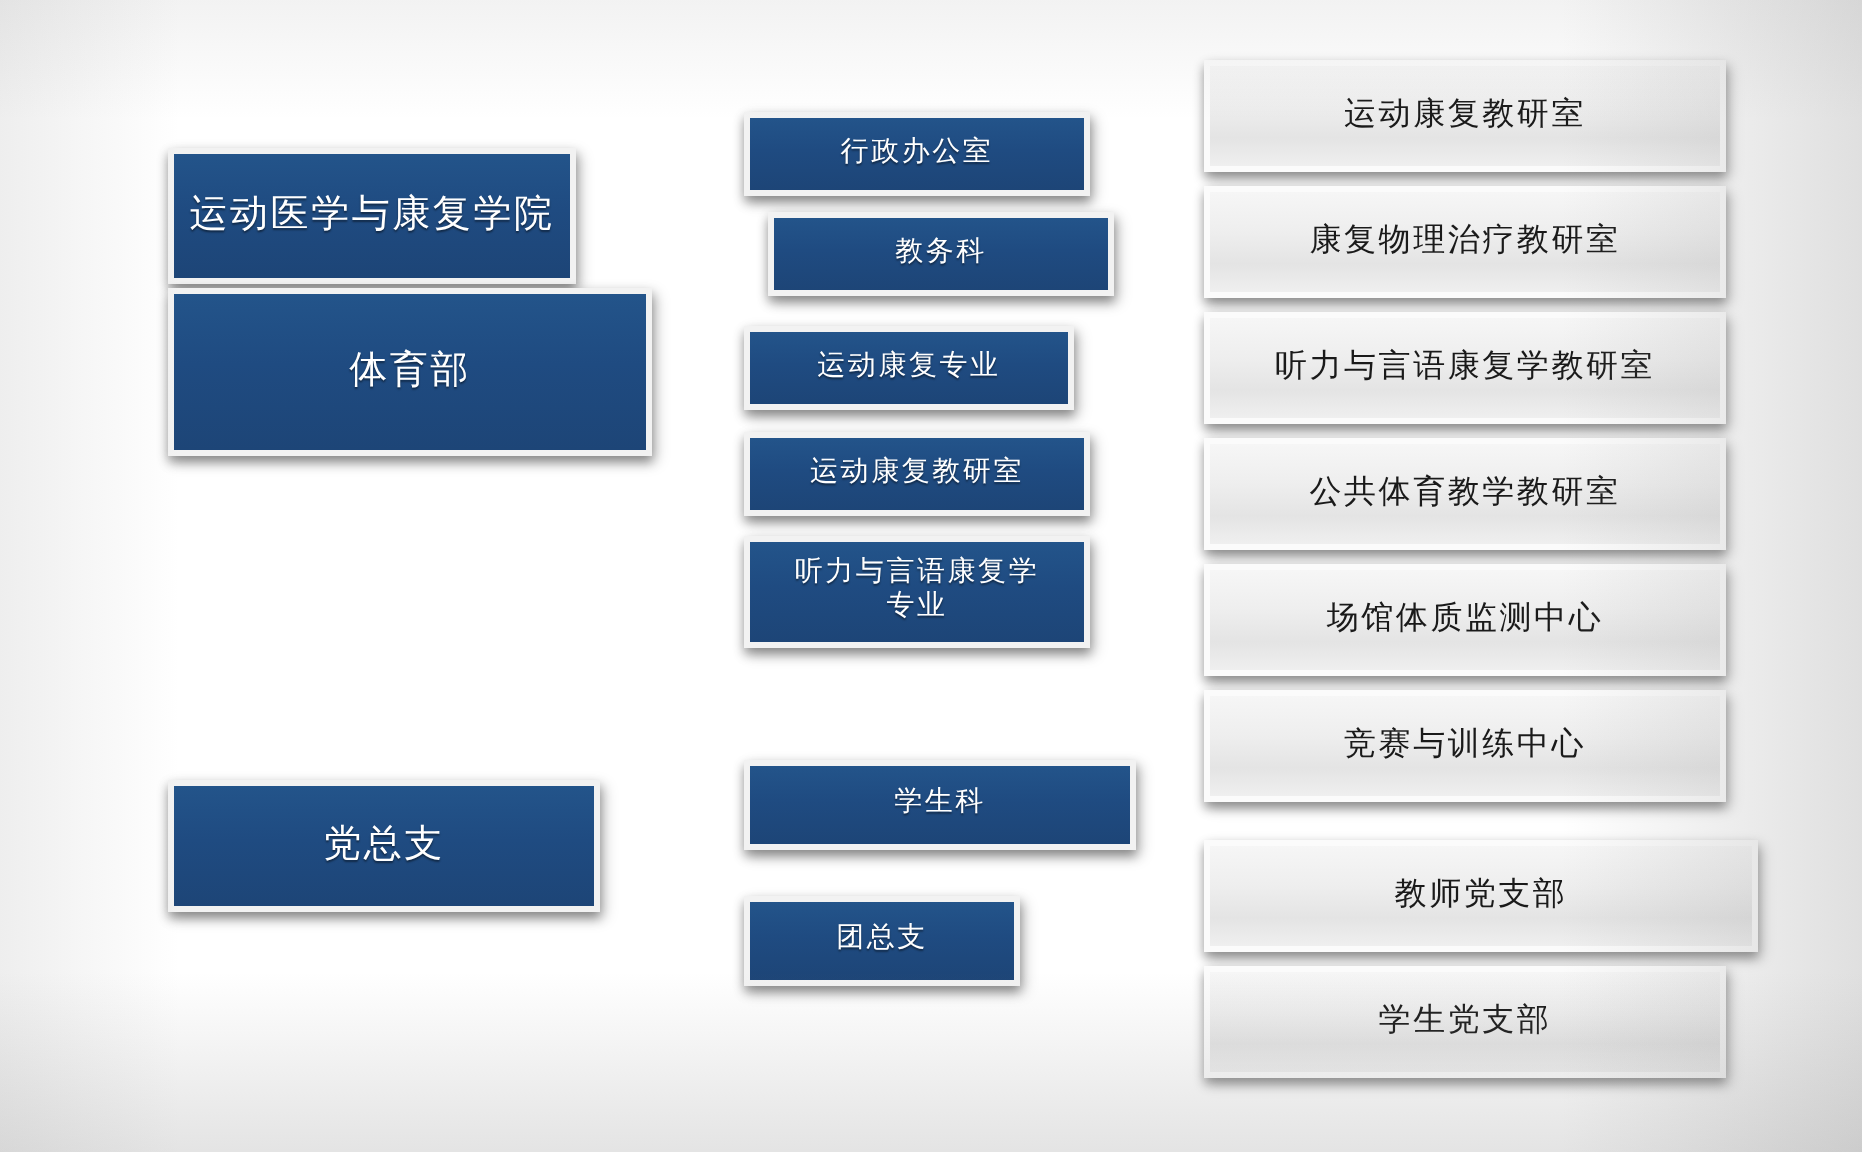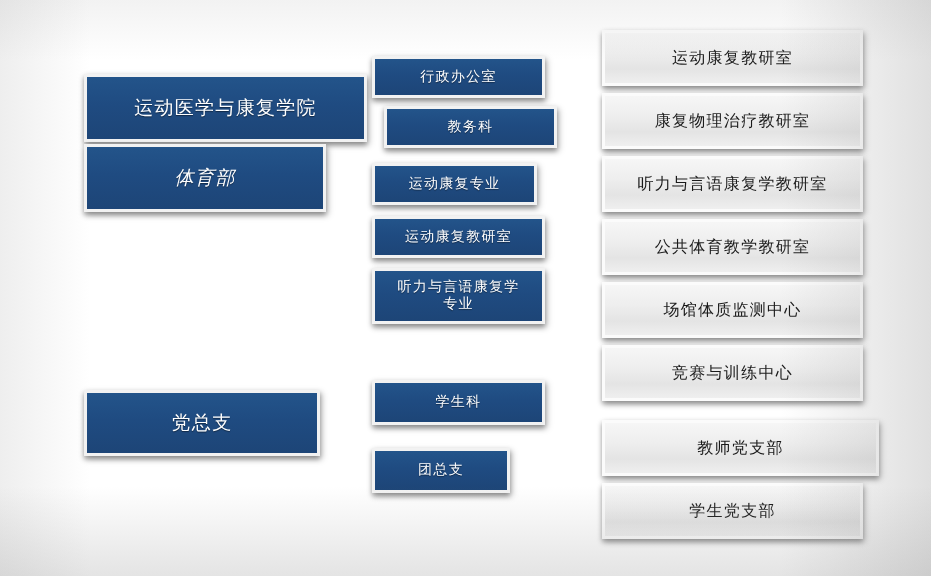--- a/index.html
+++ b/index.html
@@ -94,46 +94,46 @@
   
   .fs-lg  { font-size: 19px; }
   .fs-md  { font-size: 16px; }
   .fs-sm  { font-size: 14px; }
 </style>
 </head>
 <body>
 
 <div id="canvas">
   <div id="nodes-root">
-      <div class="node navy" style="left: 84px; top: 74px; width: 283px; height: 68px;">
+      <div class="node navy" style="left: 84px; top: 74px; width: 204px; height: 68px;">
         <span class="txt fs-lg">运动医学与康复学院</span>
       </div>
-      <div class="node navy" style="left: 84px; top: 144px; width: 242px; height: 68px; font-style: italic;">
+      <div class="node navy" style="left: 84px; top: 144px; width: 242px; height: 84px;">
         <span class="txt fs-lg">体育部</span>
       </div>
-      <div class="node navy" style="left: 84px; top: 390px; width: 236px; height: 66px;">
+      <div class="node navy" style="left: 84px; top: 390px; width: 216px; height: 66px;">
         <span class="txt fs-lg">党总支</span>
       </div>
       <div class="node navy" style="left: 372px; top: 56px; width: 173px; height: 42px;">
         <span class="txt fs-sm">行政办公室</span>
       </div>
       <div class="node navy" style="left: 384px; top: 106px; width: 173px; height: 42px;">
         <span class="txt fs-sm">教务科</span>
       </div>
       <div class="node navy" style="left: 372px; top: 163px; width: 165px; height: 42px;">
         <span class="txt fs-sm">运动康复专业</span>
       </div>
       <div class="node navy" style="left: 372px; top: 216px; width: 173px; height: 42px;">
         <span class="txt fs-sm">运动康复教研室</span>
       </div>
       <div class="node navy" style="left: 372px; top: 268px; width: 173px; height: 56px;">
         <span class="txt fs-sm">听力与言语康复学
 专业</span>
       </div>
-      <div class="node navy" style="left: 372px; top: 380px; width: 173px; height: 45px;">
+      <div class="node navy" style="left: 372px; top: 380px; width: 196px; height: 45px;">
         <span class="txt fs-sm">学生科</span>
       </div>
       <div class="node navy" style="left: 372px; top: 448px; width: 138px; height: 45px;">
         <span class="txt fs-sm">团总支</span>
       </div>
       <div class="node silver" style="left: 602px; top: 30px; width: 261px; height: 56px;">
         <span class="txt fs-md">运动康复教研室</span>
       </div>
       <div class="node silver" style="left: 602px; top: 93px; width: 261px; height: 56px;">
         <span class="txt fs-md">康复物理治疗教研室</span>

